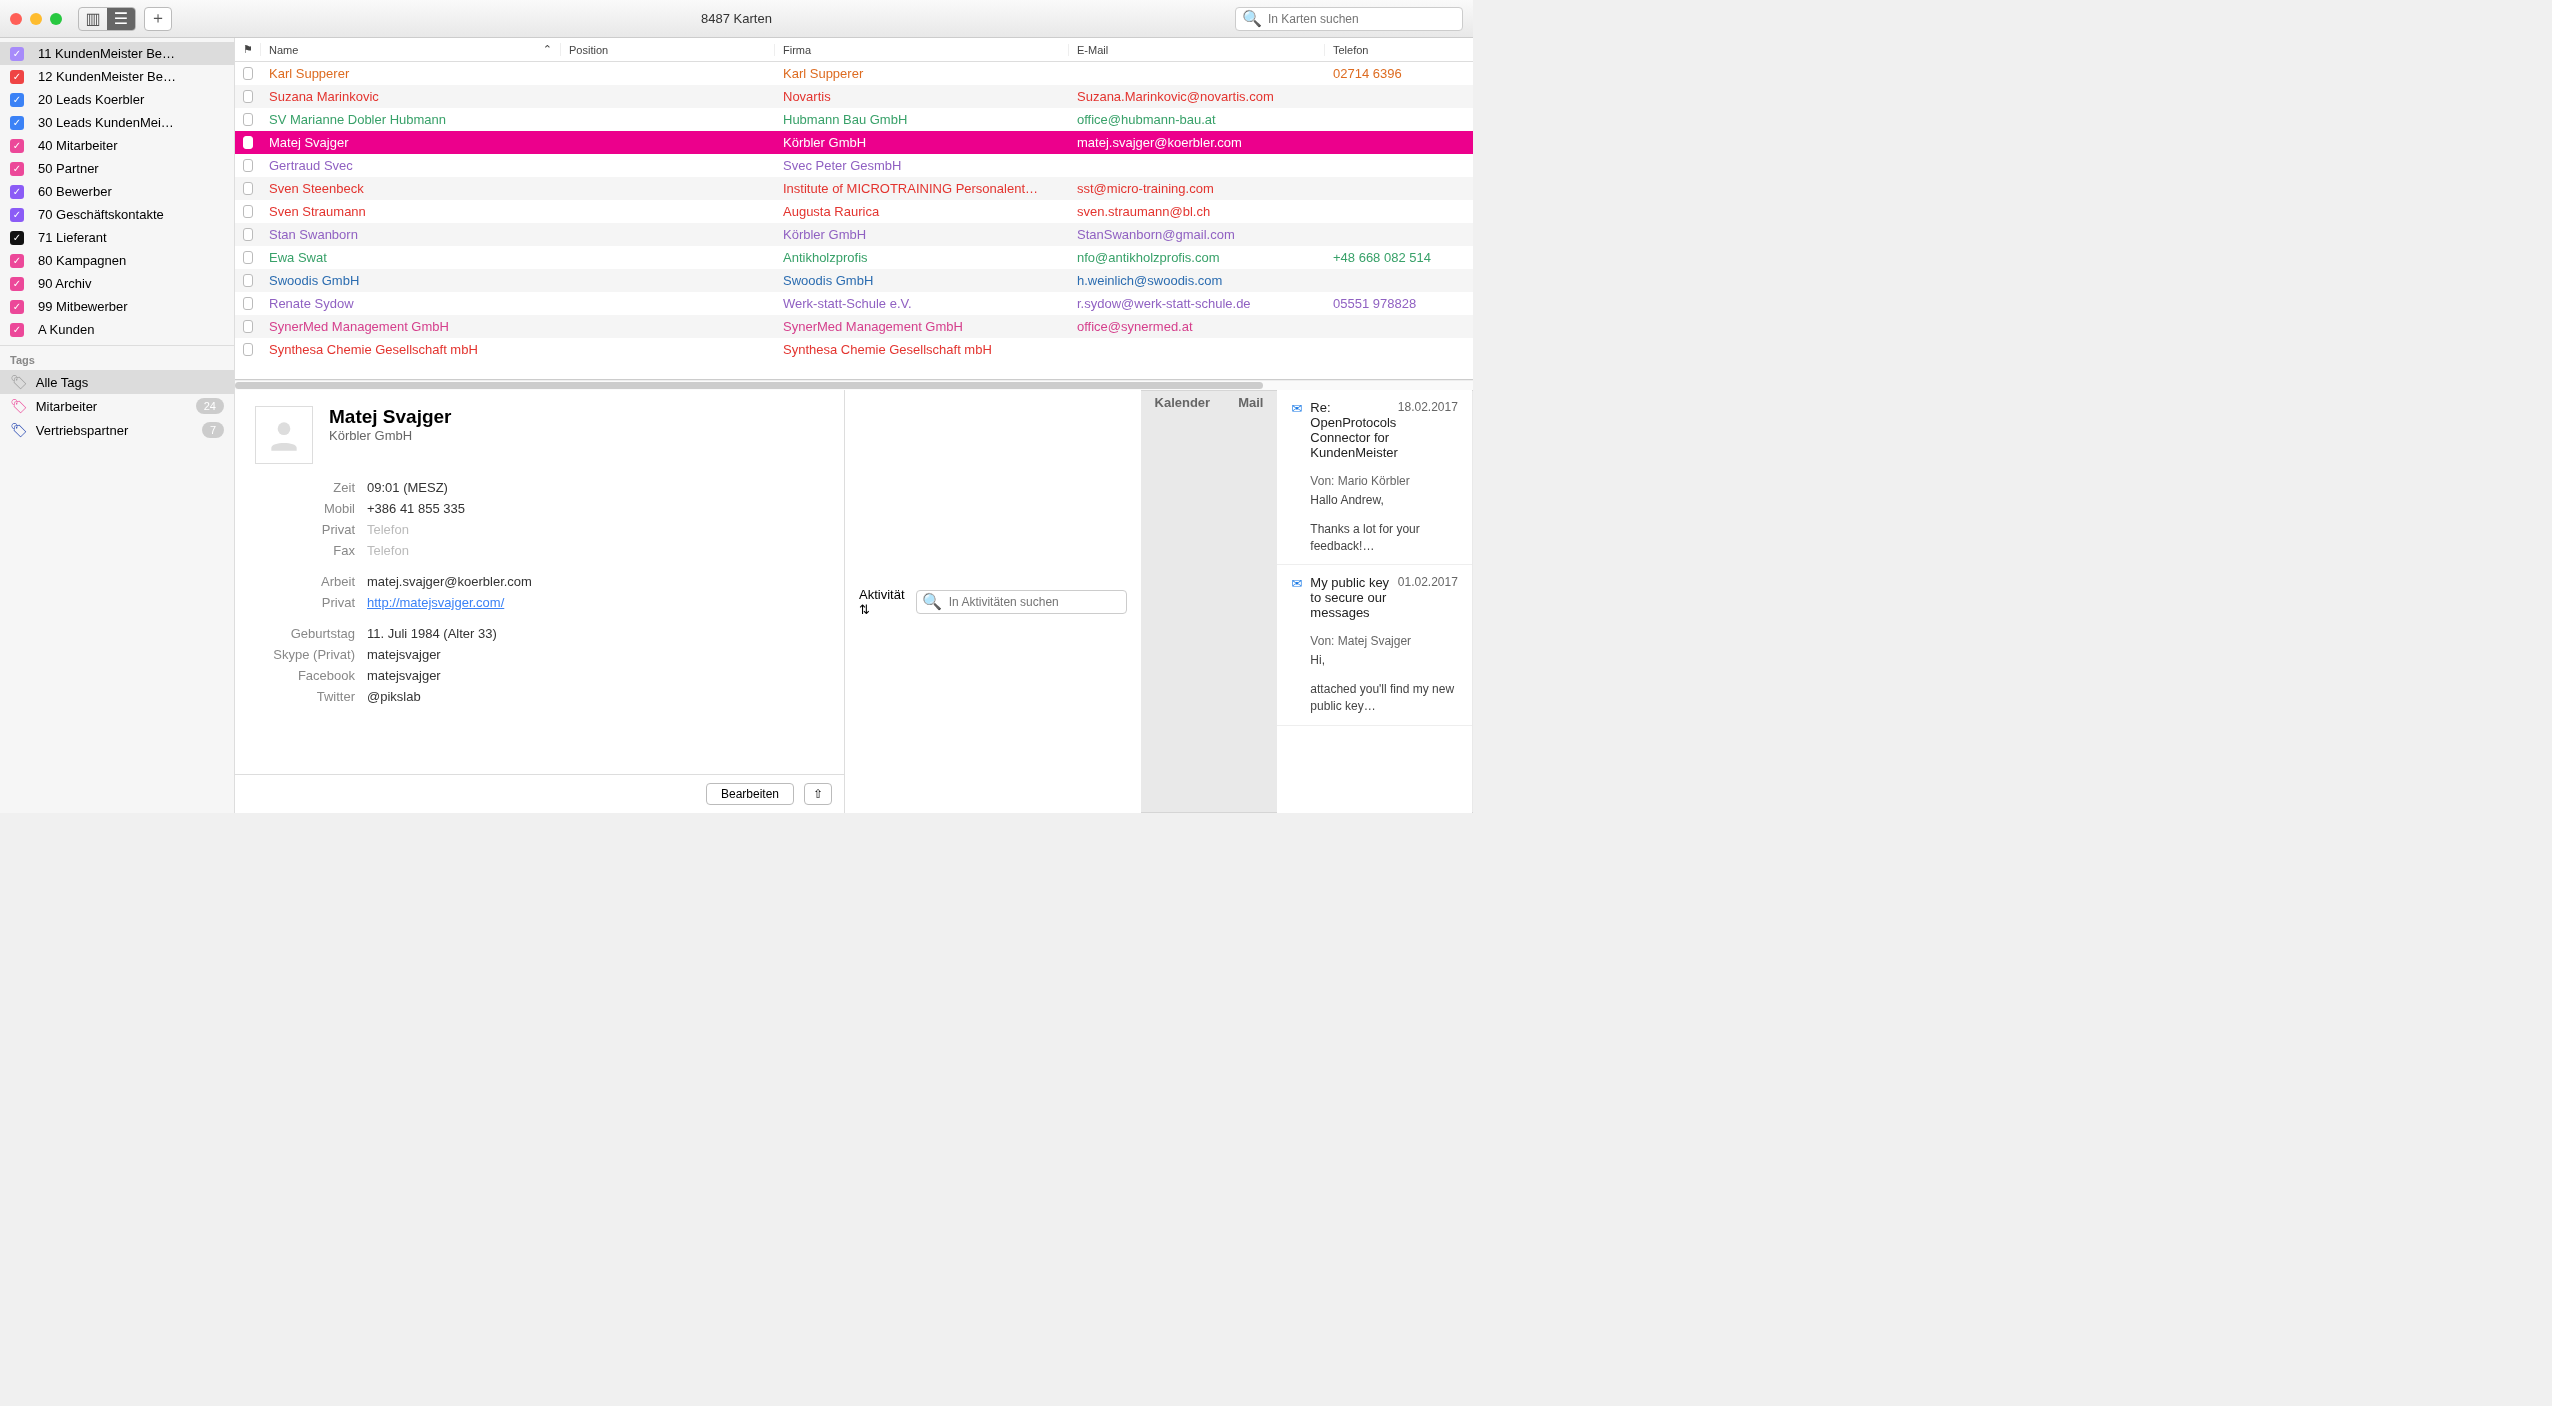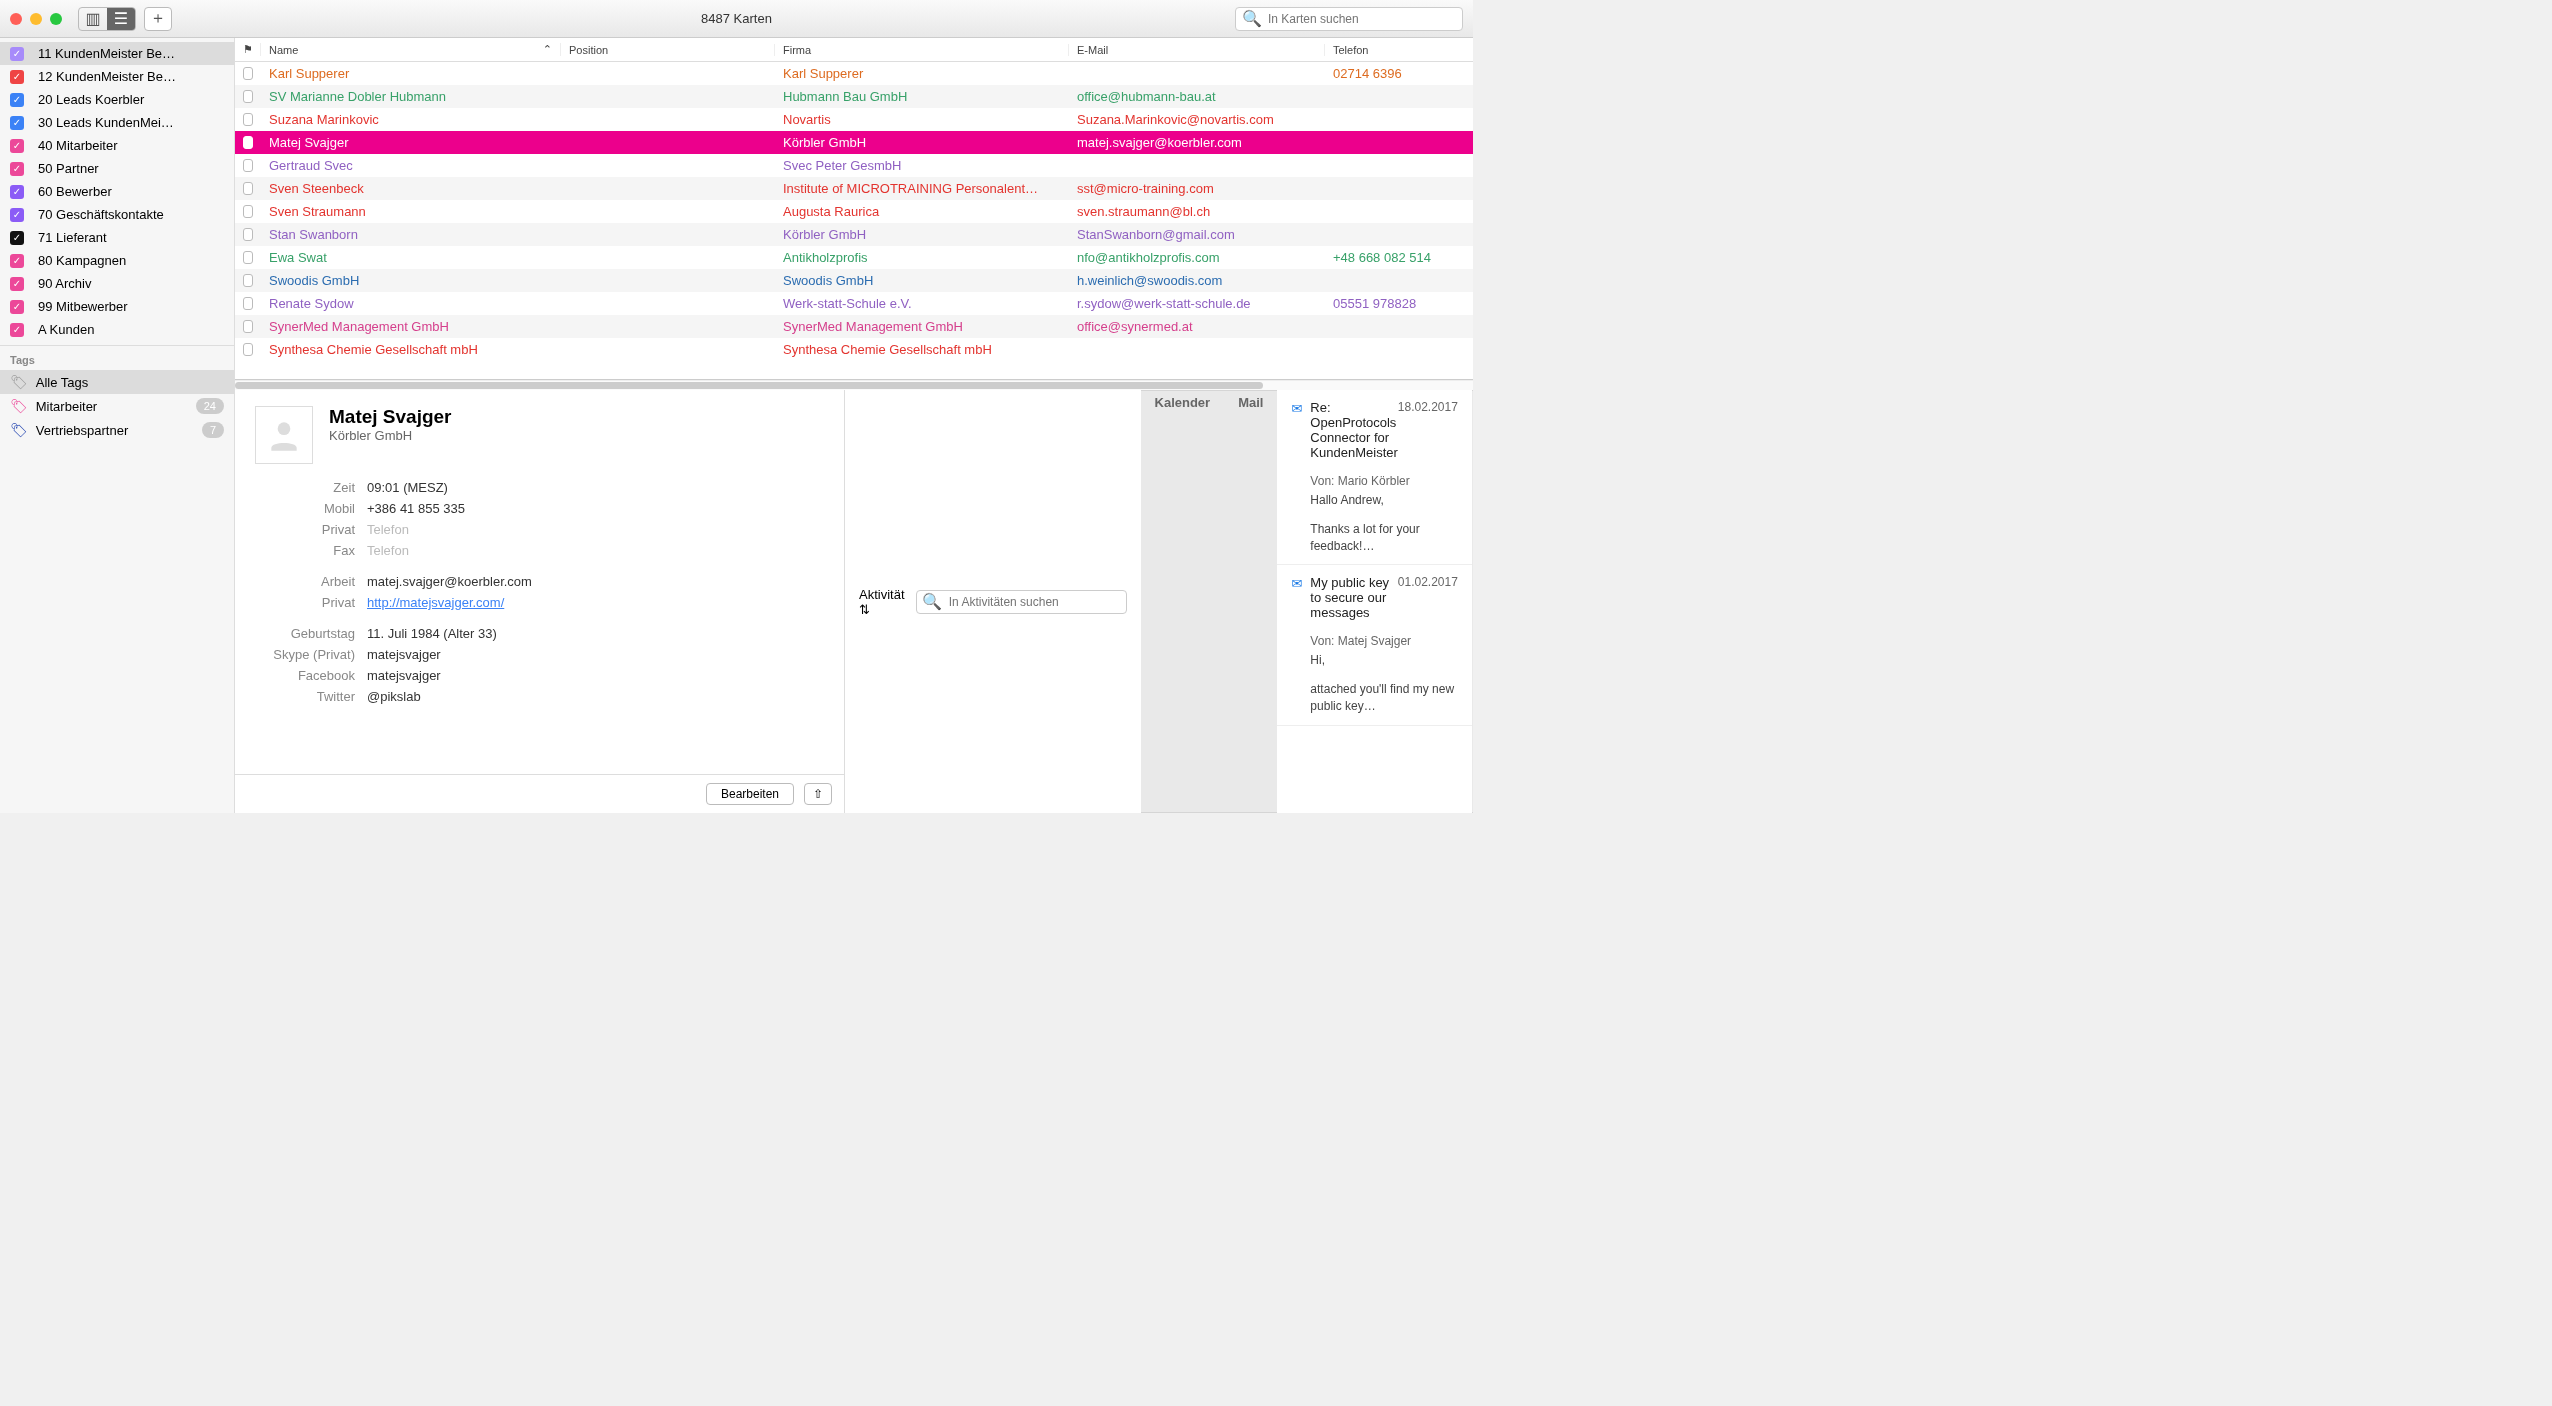--- a/index.html
+++ b/index.html
@@ -206,35 +206,35 @@
     <div class="cell cell-name col-orange">Karl Supperer</div>
     <div class="cell cell-pos col-orange"></div>
     <div class="cell cell-firm col-orange">Karl Supperer</div>
     <div class="cell cell-mail col-orange"></div>
     <div class="cell cell-tel col-orange">02714 6396</div>
         </div>
         <div class="row">
     <div class="cell cell-flag">
             <span class="row-chk"></span>
           </div>
+    <div class="cell cell-name col-red">Suzana Marinkovic</div>
+    <div class="cell cell-pos col-red"></div>
+    <div class="cell cell-firm col-red">Novartis</div>
+    <div class="cell cell-mail col-red">Suzana.Marinkovic@novartis.com</div>
+    <div class="cell cell-tel col-red"></div>
+        </div>
+        <div class="row">
+    <div class="cell cell-flag">
+            <span class="row-chk"></span>
+          </div>
     <div class="cell cell-name col-green">SV Marianne Dobler Hubmann</div>
     <div class="cell cell-pos col-green"></div>
     <div class="cell cell-firm col-green">Hubmann Bau GmbH</div>
     <div class="cell cell-mail col-green">office@hubmann-bau.at</div>
     <div class="cell cell-tel col-green"></div>
-        </div>
-        <div class="row">
-    <div class="cell cell-flag">
-            <span class="row-chk"></span>
-          </div>
-    <div class="cell cell-name col-red">Suzana Marinkovic</div>
-    <div class="cell cell-pos col-red"></div>
-    <div class="cell cell-firm col-red">Novartis</div>
-    <div class="cell cell-mail col-red">Suzana.Marinkovic@novartis.com</div>
-    <div class="cell cell-tel col-red"></div>
         </div>
         <div class="row sel">
     <div class="cell cell-flag">
             <span class="row-chk"></span>
           </div>
     <div class="cell cell-name col-pink">Matej Svajger</div>
     <div class="cell cell-pos col-pink"></div>
     <div class="cell cell-firm col-pink">Körbler GmbH</div>
     <div class="cell cell-mail col-pink">matej.svajger@koerbler.com</div>
     <div class="cell cell-tel col-pink"></div>

